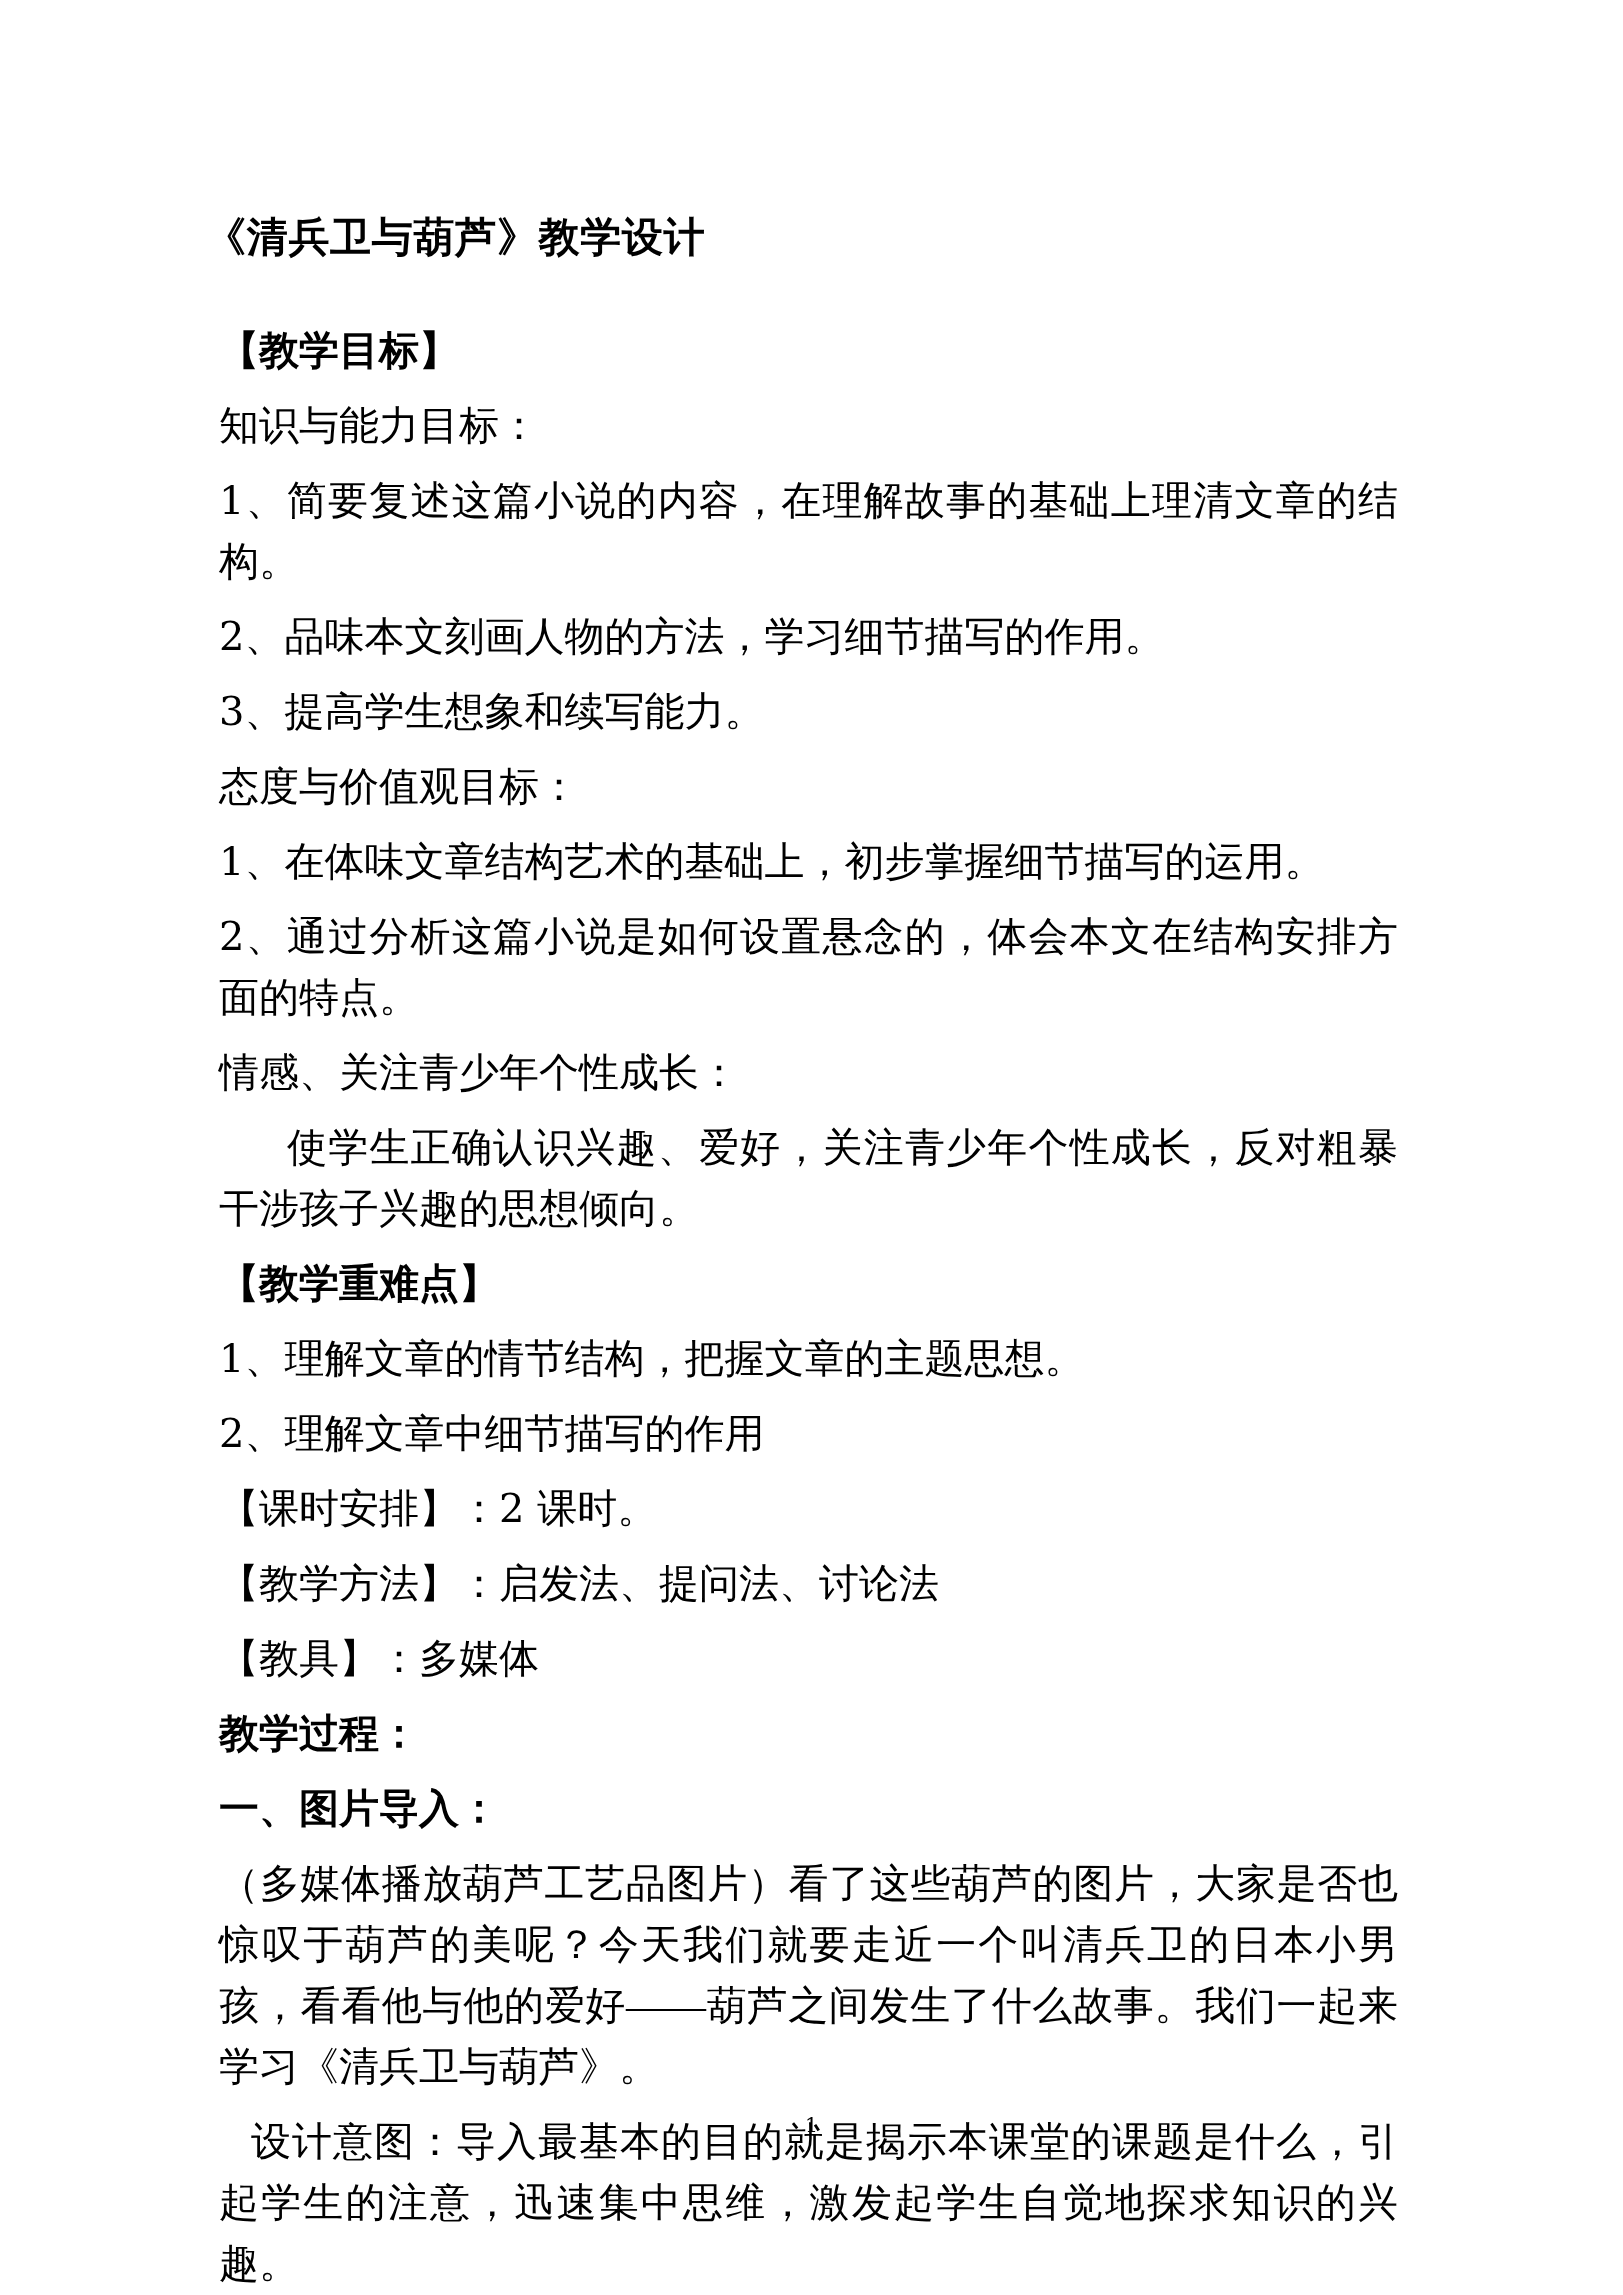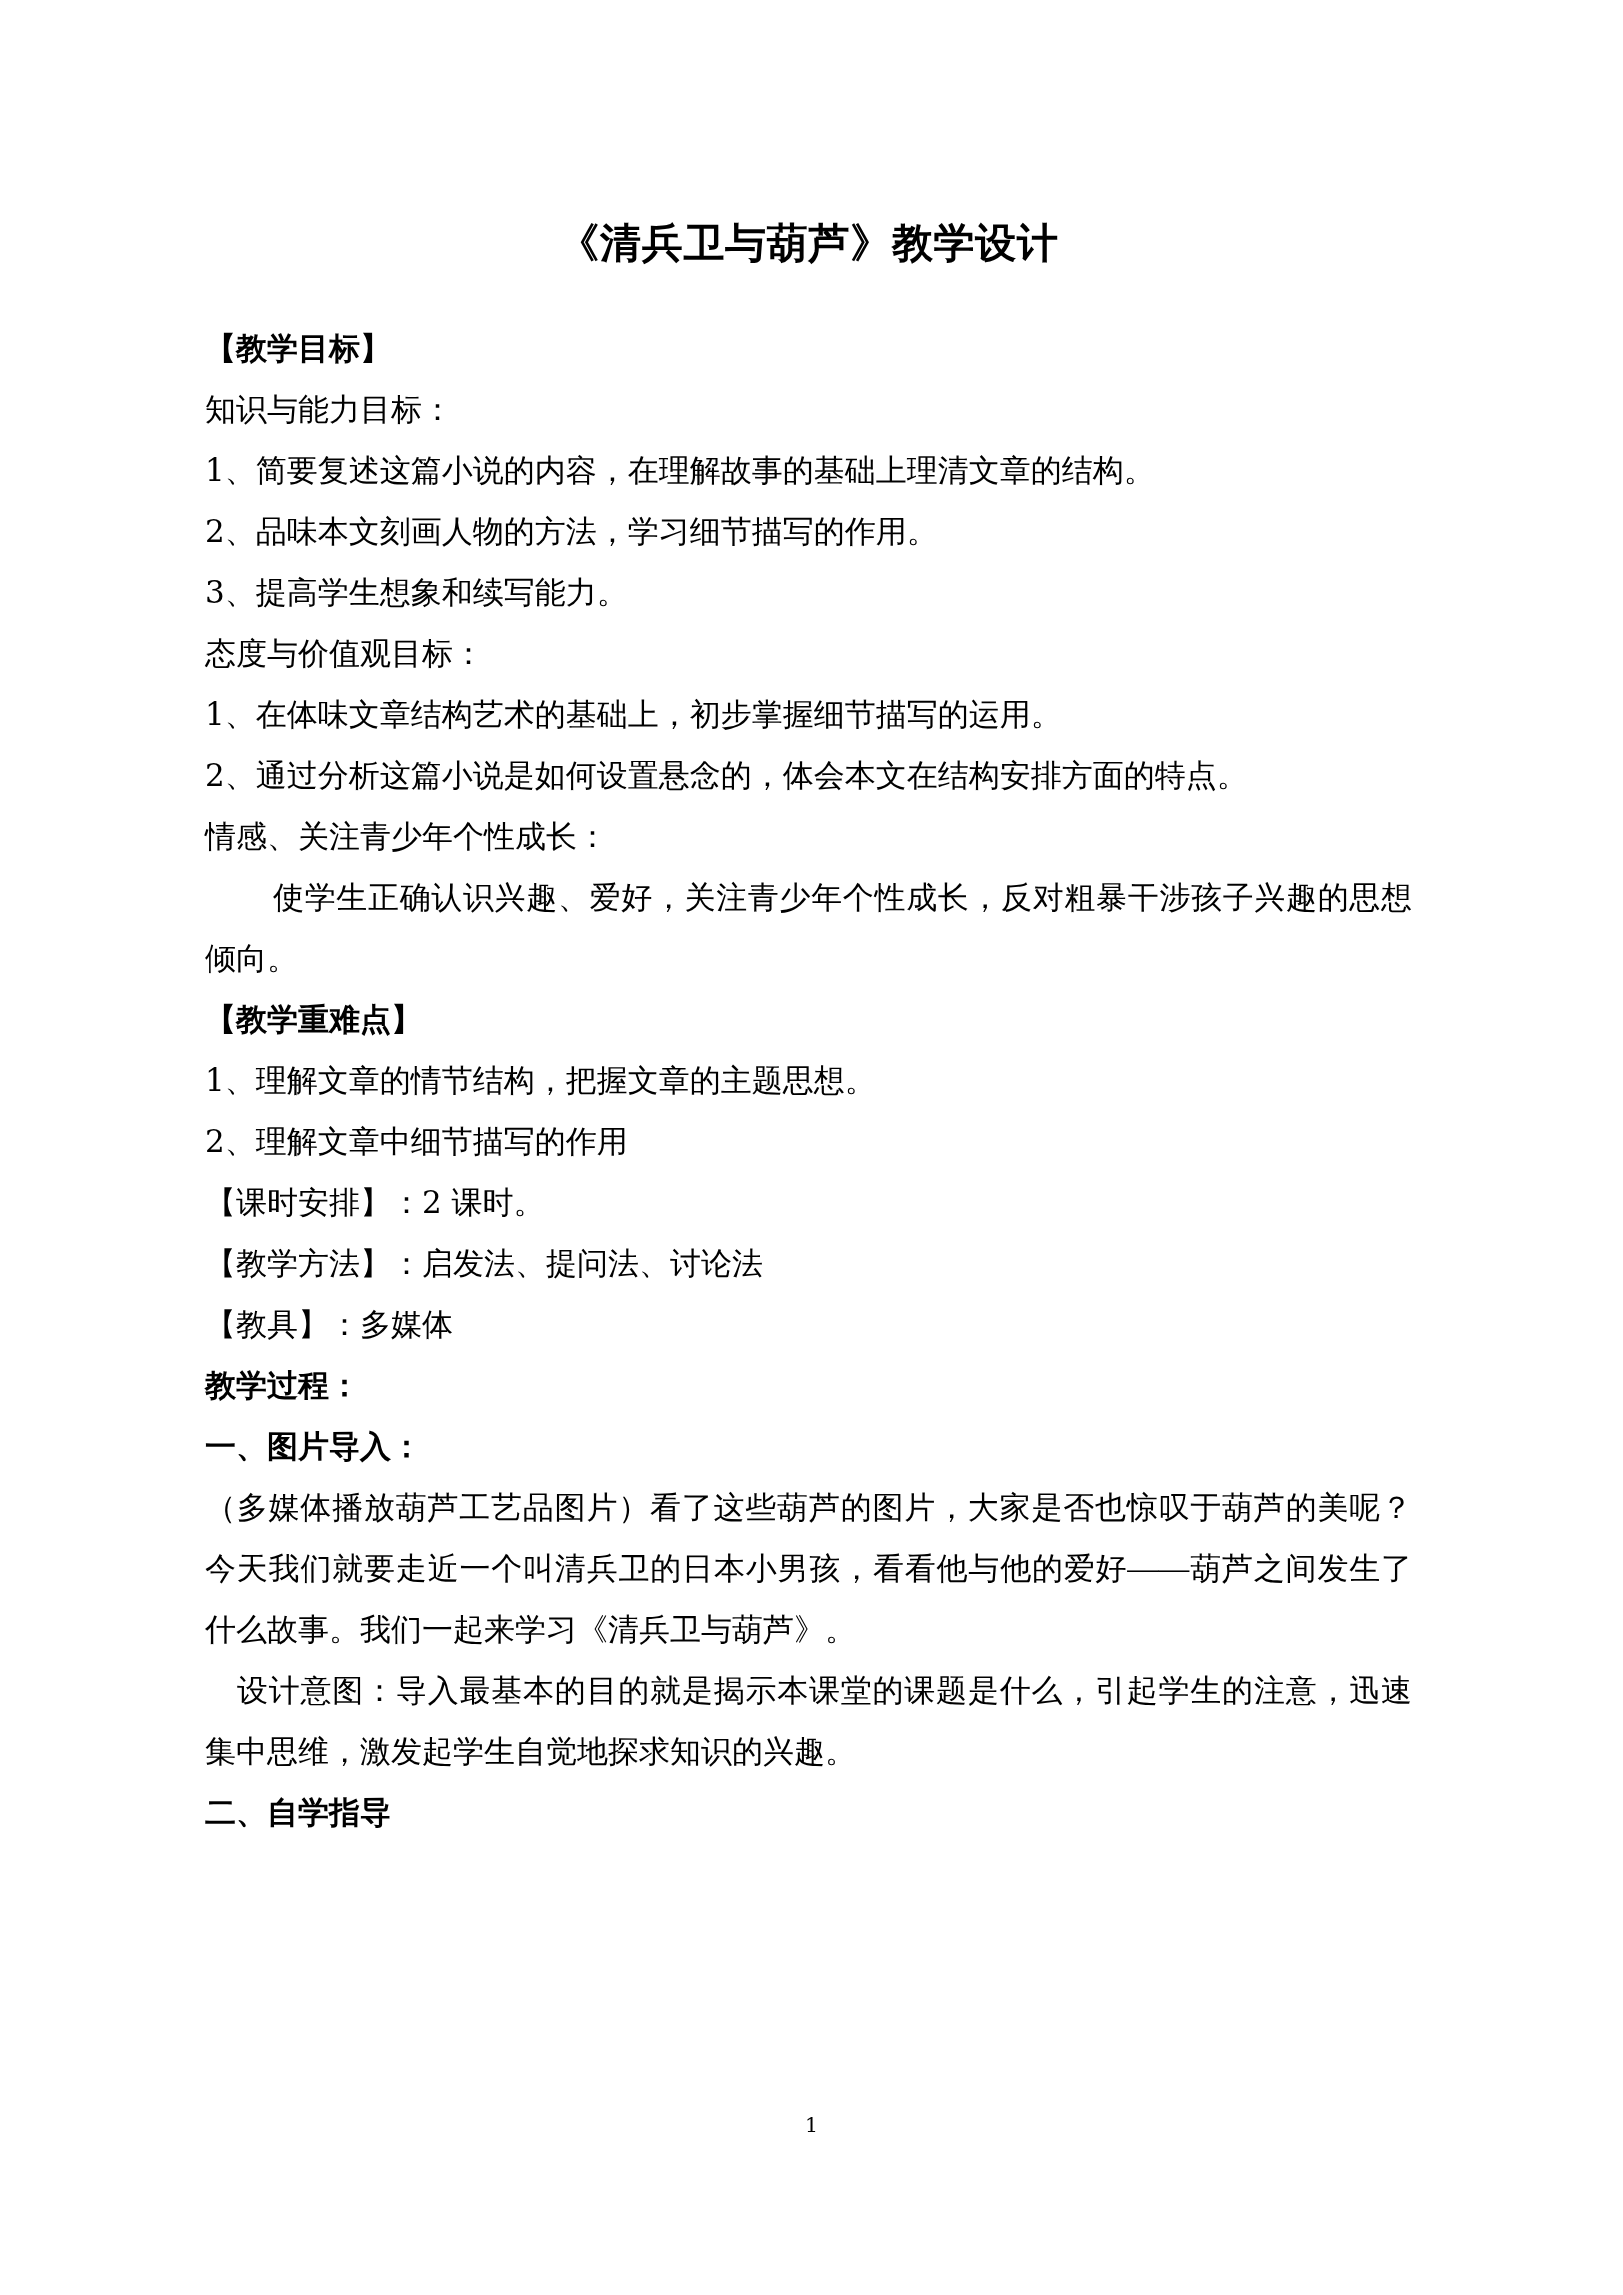--- a/index.html
+++ b/index.html
@@ -22,37 +22,37 @@
   }
   #content {
     position: absolute;
     left: 205px;
     top: 0;
     width: 1207px;
   }
 
   
   .doc-title {
-    text-align: center;
+    text-align: left;
     font-family: "DejaVu Sans", "Liberation Sans", sans-serif;
     font-weight: bold;
     font-size: 41px;
     line-height: 1;
     letter-spacing: 0.7px;
-    margin: 6px;
+    margin: 0;
     padding-top: 217px;
     padding-bottom: 0;
   }
 
   
   .p {
     font-family: "DejaVu Serif", "Liberation Serif", serif;
-    font-size: 31px;
+    font-size: 40px;
     line-height: 61px;
-    margin: 0;
+    margin: 14px;
     text-align: justify;
     text-justify: inter-ideograph;
     white-space: pre-wrap;
     word-break: break-all;
   }
   .p.sans {
     font-family: Liberation Serif, serif;
   }
   .p.bold {
     font-family: "DejaVu Sans", "Liberation Sans", sans-serif;

